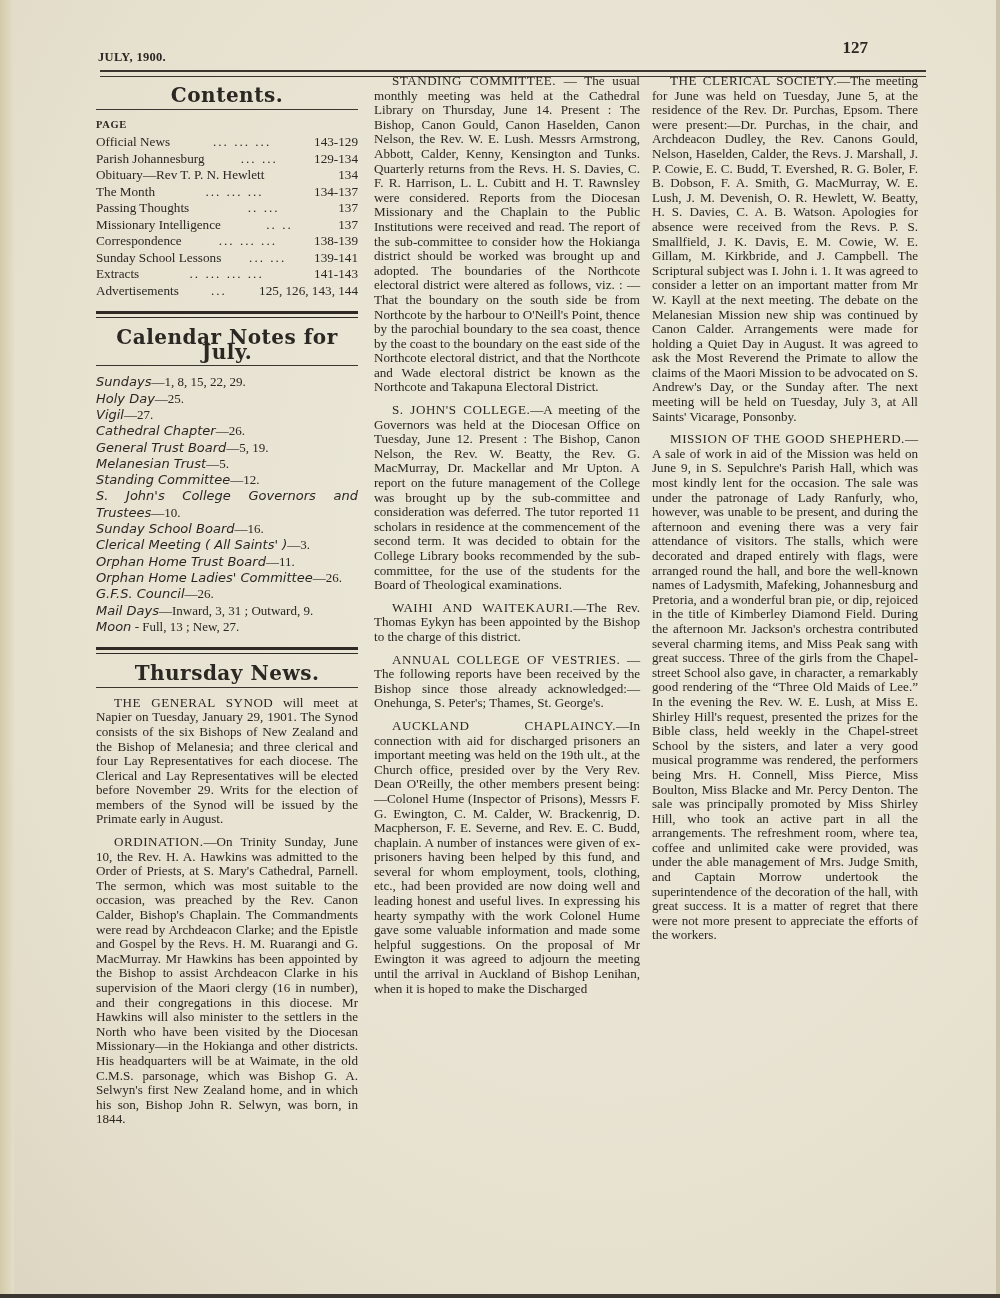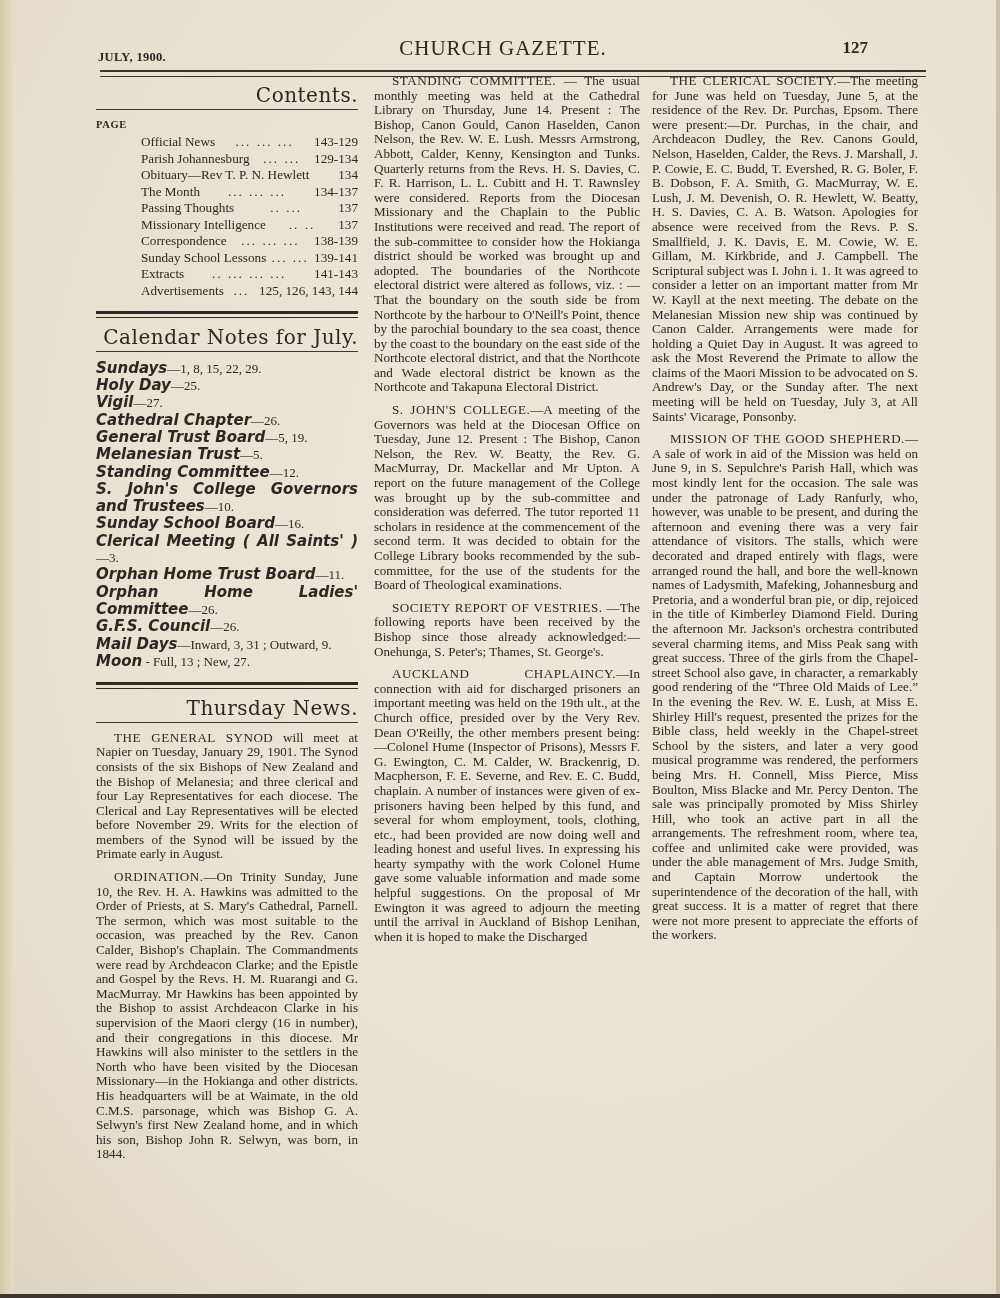--- a/index.html
+++ b/index.html
@@ -23,50 +23,49 @@
     .hdr-title { position:absolute; left:0; width:830px; top:6px; text-align:center; font-size:21px; letter-spacing:1px; }
     .hdr-page { position:absolute; right:50px; top:8px; font-size:17px; font-weight:bold; }
     .hdr-rule { position:absolute; top:70px; left:100px; width:826px; height:4px; border-top:2px solid #3a352f; border-bottom:1px solid #3a352f; }
 
     .col { position:absolute; font-size:13.1px; line-height:14.6px; text-align:justify; }
     .col1 { left:96px; top:84px; width:262px; }
     .col2 { left:374px; top:74px; width:266px; }
     .col3 { left:652px; top:74px; width:266px; }
 
     .blackletter {
-      font-family: "DejaVu Serif", serif; font-weight:normal;
-      text-align:right; font-size:20px; letter-spacing:0.5px; margin:0;
+      font-family: "DejaVu Serif", serif; font-weight:bold;
+      text-align:center; font-size:20px; letter-spacing:0.5px; margin:0;
     }
     .sec-title { margin: 4px 0 0 0; }
     .rule-thin { border-top:1px solid #3a352f; margin:6px 0 8px 0; }
     .rule-double { border-top:3px solid #2f2a25; border-bottom:1px solid #2f2a25; height:3px; margin:12px 0 12px 0; }
 
     .toc-head { text-align:left; font-size:10.5px; font-weight:bold; letter-spacing:0.6px; margin-bottom:2px; }
-    .toc-row { display:flex; justify-content:flex-end; font-size:13.2px; line-height:16.5px; white-space:nowrap;margin-left:45px; }
+    .toc-row { display:flex; justify-content:flex-end; font-size:13.2px; line-height:16.5px; white-space:nowrap; }
     .toc-label { }
     .toc-dots { flex:1; text-align:center; letter-spacing:2px; }
     .toc-page { text-align:right; }
 
     .cal-row { font-size:13px; line-height:16.3px; }
-    .cal-key { font-family: "DejaVu Sans", sans-serif; font-style:italic; font-weight:bold; font-size:15px; }
+    .cal-key { font-family: "DejaVu Sans", sans-serif; font-style:italic; font-weight:normal; font-size:13px; }
 
     p.para { margin:0 0 8px 0; text-indent:18px; }
     .smallcaps { letter-spacing:0.5px; }
   </style>
 </head>
 <body>
 
 <div class="page">
   <div class="edge-left"></div>
   <div class="edge-right"></div>
   <div class="edge-bottom"></div>
 
   <div class="header">
     <span class="hdr-date">JULY, 1900.</span>
-    <div class="hdr-title">CHURCH GAZETTE.</div>
     <span class="hdr-page">127</span>
   </div>
   <div class="hdr-rule"></div>
 
   <div class="col col1">
     <h2 class="blackletter sec-title">Contents.</h2>
     <div class="rule-thin"></div>
     <div class="toc-head">PAGE</div>
     <div>
       <div class="toc-row">
@@ -148,21 +147,22 @@
     <h2 class="blackletter sec-title">Thursday News.</h2>
     <div class="rule-thin"></div>
 
     <p class="para"><span class="smallcaps">THE GENERAL SYNOD</span><span> will meet at Napier on Tuesday, January 29, 1901. The Synod consists of the six Bishops of New Zealand and the Bishop of Melanesia; and three clerical and four Lay Representatives for each diocese. The Clerical and Lay Representatives will be elected before November 29. Writs for the election of members of the Synod will be issued by the Primate early in August.</span></p>
     <p class="para"><span class="smallcaps">ORDINATION.</span><span>—On Trinity Sunday, June 10, the Rev. H. A. Hawkins was admitted to the Order of Priests, at S. Mary's Cathedral, Parnell. The sermon, which was most suitable to the occasion, was preached by the Rev. Canon Calder, Bishop's Chaplain. The Commandments were read by Archdeacon Clarke; and the Epistle and Gospel by the Revs. H. M. Ruarangi and G. MacMurray. Mr Hawkins has been appointed by the Bishop to assist Archdeacon Clarke in his supervision of the Maori clergy (16 in number), and their congregations in this diocese. Mr Hawkins will also minister to the settlers in the North who have been visited by the Diocesan Missionary—in the Hokianga and other districts. His headquarters will be at Waimate, in the old C.M.S. parsonage, which was Bishop G. A. Selwyn's first New Zealand home, and in which his son, Bishop John R. Selwyn, was born, in 1844.</span></p>
   </div>
 
   <div class="col col2">
     <p class="para"><span class="smallcaps">STANDING COMMITTEE.</span><span> — The usual monthly meeting was held at the Cathedral Library on Thursday, June 14. Present : The Bishop, Canon Gould, Canon Haselden, Canon Nelson, the Rev. W. E. Lush. Messrs Armstrong, Abbott, Calder, Kenny, Kensington and Tunks. Quarterly returns from the Revs. H. S. Davies, C. F. R. Harrison, L. L. Cubitt and H. T. Rawnsley were considered. Reports from the Diocesan Missionary and the Chaplain to the Public Institutions were received and read. The report of the sub-committee to consider how the Hokianga district should be worked was brought up and adopted. The boundaries of the Northcote electoral district were altered as follows, viz. : —That the boundary on the south side be from Northcote by the harbour to O'Neill's Point, thence by the parochial boundary to the sea coast, thence by the coast to the boundary on the east side of the Northcote electoral district, and that the Northcote and Wade electoral district be known as the Northcote and Takapuna Electoral District.</span></p>
     <p class="para"><span class="smallcaps">S. JOHN'S COLLEGE.</span><span>—A meeting of the Governors was held at the Diocesan Office on Tuesday, June 12. Present : The Bishop, Canon Nelson, the Rev. W. Beatty, the Rev. G. MacMurray, Dr. Mackellar and Mr Upton. A report on the future management of the College was brought up by the sub-committee and consideration was deferred. The tutor reported 11 scholars in residence at the commencement of the second term. It was decided to obtain for the College Library books recommended by the sub-committee, for the use of the students for the Board of Theological examinations.</span></p>
-    <p class="para"><span class="smallcaps">SOCIETY REPORT OF VESTRIES.</span><span> —The following reports have been received by the Bishop since those already acknowledged:—Onehunga, S. Peter's; Thames, St. George's.</span></p>
+    <p class="para"><span class="smallcaps">WAIHI AND WAITEKAURI.</span><span>—The Rev. Thomas Eykyn has been appointed by the Bishop to the charge of this district.</span></p>
+    <p class="para"><span class="smallcaps">ANNUAL COLLEGE OF VESTRIES.</span><span> —The following reports have been received by the Bishop since those already acknowledged:—Onehunga, S. Peter's; Thames, St. George's.</span></p>
     <p class="para"><span class="smallcaps">AUCKLAND CHAPLAINCY.</span><span>—In connection with aid for discharged prisoners an important meeting was held on the 19th ult., at the Church office, presided over by the Very Rev. Dean O'Reilly, the other members present being:—Colonel Hume (Inspector of Prisons), Messrs F. G. Ewington, C. M. Calder, W. Brackenrig, D. Macpherson, F. E. Severne, and Rev. E. C. Budd, chaplain. A number of instances were given of ex-prisoners having been helped by this fund, and several for whom employment, tools, clothing, etc., had been provided are now doing well and leading honest and useful lives. In expressing his hearty sympathy with the work Colonel Hume gave some valuable information and made some helpful suggestions. On the proposal of Mr Ewington it was agreed to adjourn the meeting until the arrival in Auckland of Bishop Lenihan, when it is hoped to make the Discharged</span></p>
   </div>
 
   <div class="col col3">
     <p class="para"><span class="smallcaps">THE CLERICAL SOCIETY.</span><span>—The meeting for June was held on Tuesday, June 5, at the residence of the Rev. Dr. Purchas, Epsom. There were present:—Dr. Purchas, in the chair, and Archdeacon Dudley, the Rev. Canons Gould, Nelson, Haselden, Calder, the Revs. J. Marshall, J. P. Cowie, E. C. Budd, T. Evershed, R. G. Boler, F. B. Dobson, F. A. Smith, G. MacMurray, W. E. Lush, J. M. Devenish, O. R. Hewlett, W. Beatty, H. S. Davies, C. A. B. Watson. Apologies for absence were received from the Revs. P. S. Smallfield, J. K. Davis, E. M. Cowie, W. E. Gillam, M. Kirkbride, and J. Campbell. The Scriptural subject was I. John i. 1. It was agreed to consider a letter on an important matter from Mr W. Kayll at the next meeting. The debate on the Melanesian Mission new ship was continued by Canon Calder. Arrangements were made for holding a Quiet Day in August. It was agreed to ask the Most Reverend the Primate to allow the claims of the Maori Mission to be advocated on S. Andrew's Day, or the Sunday after. The next meeting will be held on Tuesday, July 3, at All Saints' Vicarage, Ponsonby.</span></p>
     <p class="para"><span class="smallcaps">MISSION OF THE GOOD SHEPHERD.</span><span>—A sale of work in aid of the Mission was held on June 9, in S. Sepulchre's Parish Hall, which was most kindly lent for the occasion. The sale was under the patronage of Lady Ranfurly, who, however, was unable to be present, and during the afternoon and evening there was a very fair attendance of visitors. The stalls, which were decorated and draped entirely with flags, were arranged round the hall, and bore the well-known names of Ladysmith, Mafeking, Johannesburg and Pretoria, and a wonderful bran pie, or dip, rejoiced in the title of Kimberley Diamond Field. During the afternoon Mr. Jackson's orchestra contributed several charming items, and Miss Peak sang with great success. Three of the girls from the Chapel-street School also gave, in character, a remarkably good rendering of the “Three Old Maids of Lee.” In the evening the Rev. W. E. Lush, at Miss E. Shirley Hill's request, presented the prizes for the Bible class, held weekly in the Chapel-street School by the sisters, and later a very good musical programme was rendered, the performers being Mrs. H. Connell, Miss Pierce, Miss Boulton, Miss Blacke and Mr. Percy Denton. The sale was principally promoted by Miss Shirley Hill, who took an active part in all the arrangements. The refreshment room, where tea, coffee and unlimited cake were provided, was under the able management of Mrs. Judge Smith, and Captain Morrow undertook the superintendence of the decoration of the hall, with great success. It is a matter of regret that there were not more present to appreciate the efforts of the workers.</span></p>
   </div>
 </div>
 
 </body></html>

